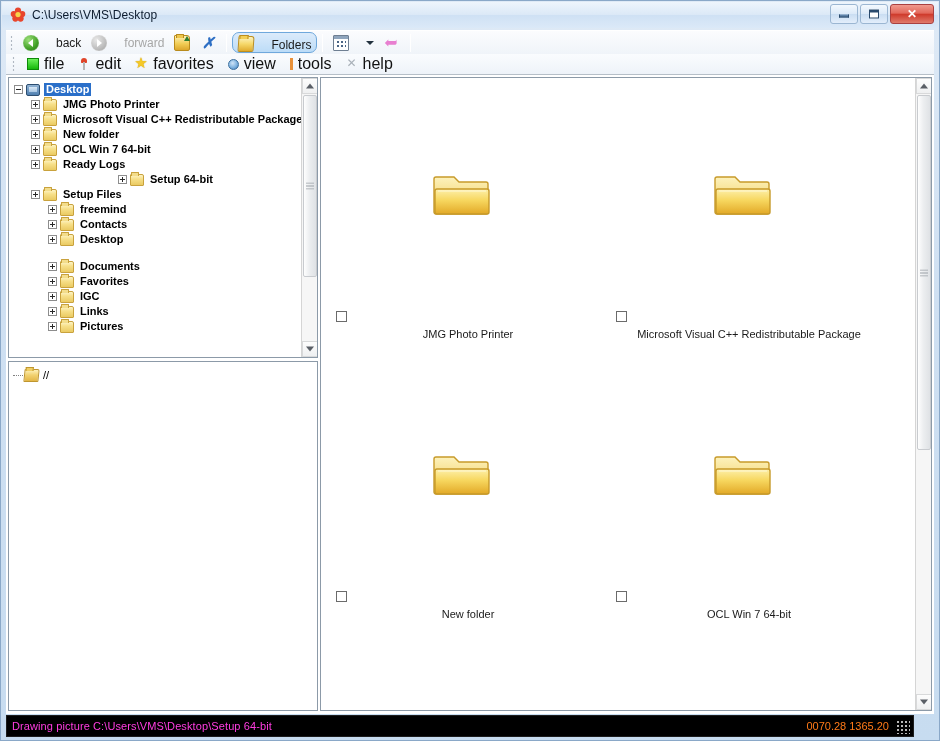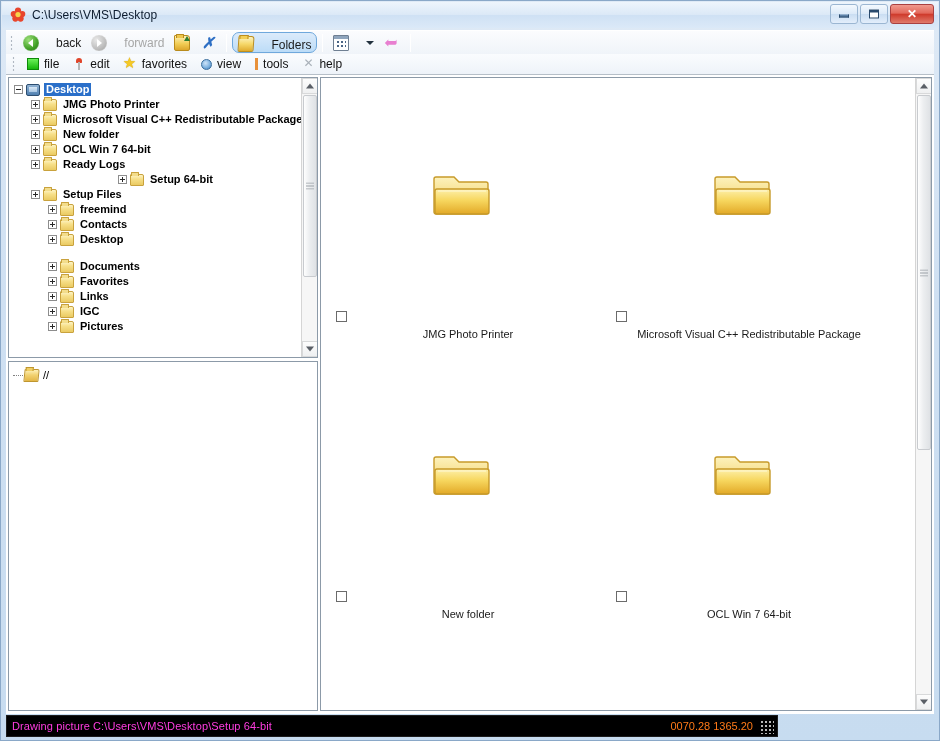--- a/index.html
+++ b/index.html
@@ -161,21 +161,21 @@
 
   
   #menubar {
     position: absolute; left: 5px; top: 53px;
     width: 928px; height: 20px;
     background: linear-gradient(180deg,#fafcfe 0%,#eef3f9 100%);
     display: flex; align-items: center; padding-left: 6px;
   }
   .menu-item {
     display: flex; align-items: center; gap: 5px;
-    font-size: 12px; color: #111111; padding: 0 7px; height: 18px;
+    font-size: 16px; color: #111111; padding: 0 7px; height: 18px;
     cursor: default; white-space: nowrap;
   }
   .mi-file { width: 12px; height: 12px; background: linear-gradient(180deg,#6cf05a,#16b80c);
              border: 1px solid #0d8a08; }
   .mi-edit { width: 12px; height: 12px; position: relative; }
   .mi-edit::before { content:""; position:absolute; left:3px; top:0; width:6px; height:5px;
              background:#e0452a; border-radius:4px 4px 1px 1px; }
   .mi-edit::after { content:""; position:absolute; left:5px; top:4px; width:2px; height:8px;
              background:#b7b7b7; }
   .mi-star { width: 13px; height: 13px; position: relative; }
@@ -331,21 +331,21 @@
   .folder-svg { display: block; }
   .gi-label {
     position: absolute;
     font-size: 11px; color: #1a1a1a; white-space: nowrap;
     text-align: center; transform: translateX(-50%);
   }
 
   
   #statusbar {
     position: absolute; left: 5px; top: 714px;
-    width: 772px; height: 22px;
+    width: 908px; height: 22px;
     background: #000000;
     border: 1px solid #1d1d1d;
     display: flex; align-items: center;
   }
   #status-left {
     font-size: 11px; color: #ff3de0; margin-left: 5px;
     white-space: nowrap; letter-spacing: .1px;
   }
   #status-right {
     position: absolute; right: 24px;
@@ -526,26 +526,26 @@
             <span class="tlabel">Documents</span>
           </div>
           <div class="tnode" style="padding-left: 39px; margin-top: 0px;">
             <span class="tplug plus"></span>
             <span class="tfolder"></span>
             <span class="tlabel">Favorites</span>
           </div>
           <div class="tnode" style="padding-left: 39px; margin-top: 0px;">
             <span class="tplug plus"></span>
             <span class="tfolder"></span>
+            <span class="tlabel">IGC</span>
+          </div>
+          <div class="tnode" style="padding-left: 39px; margin-top: 0px;">
+            <span class="tplug plus"></span>
+            <span class="tfolder"></span>
             <span class="tlabel">Links</span>
-          </div>
-          <div class="tnode" style="padding-left: 39px; margin-top: 0px;">
-            <span class="tplug plus"></span>
-            <span class="tfolder"></span>
-            <span class="tlabel">IGC</span>
           </div>
           <div class="tnode" style="padding-left: 39px; margin-top: 0px;">
             <span class="tplug plus"></span>
             <span class="tfolder"></span>
             <span class="tlabel">Pictures</span>
           </div>
         </div>
 
       <div class="vscroll" style="right:0; top:0; width:16px; height:279px;">
         <div class="vs-btn up">

